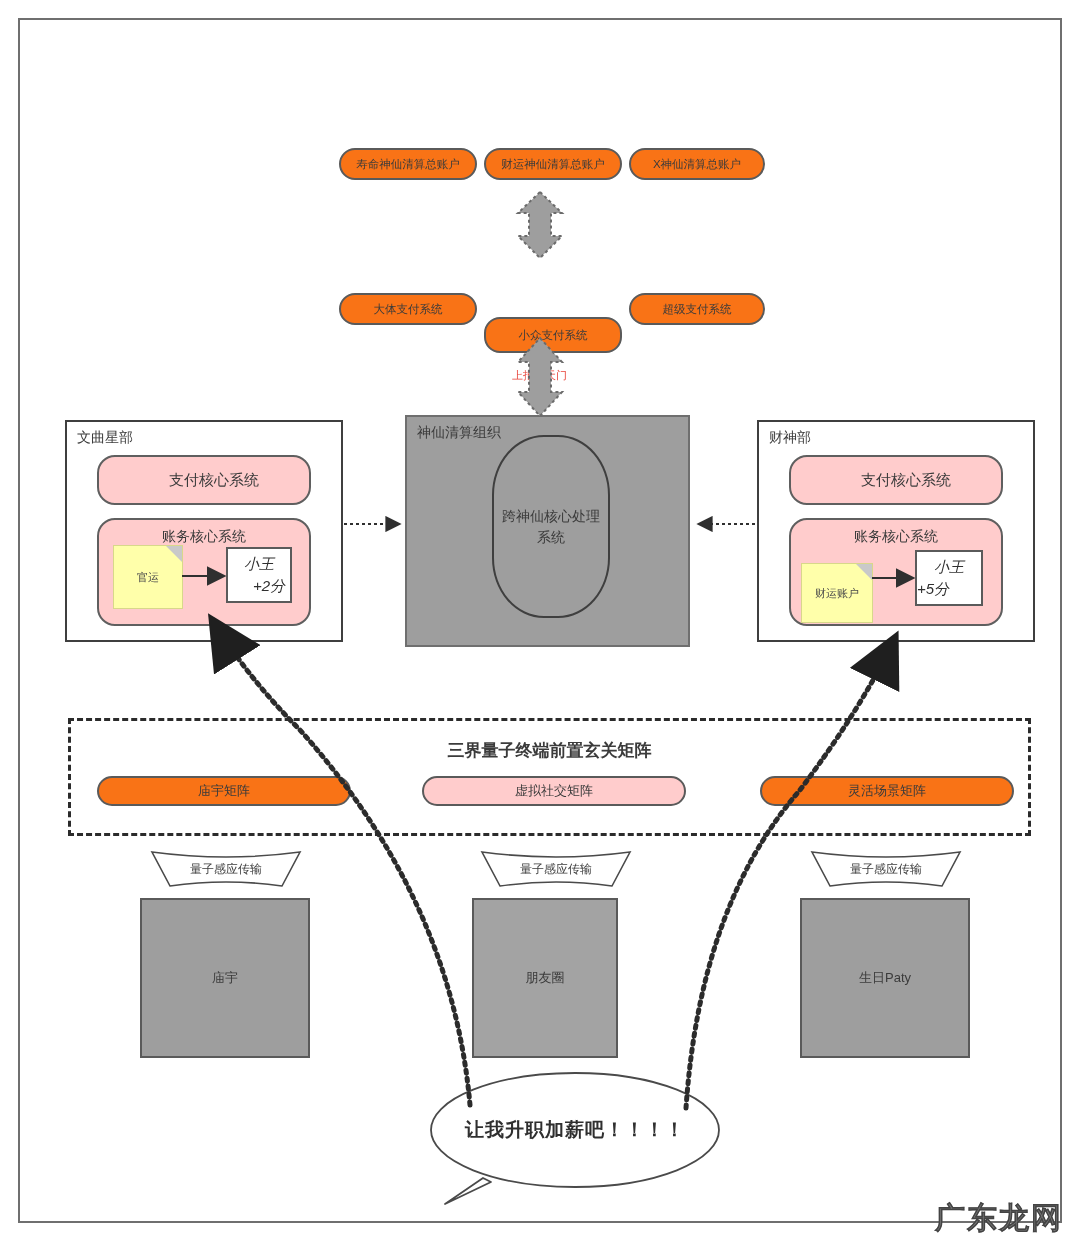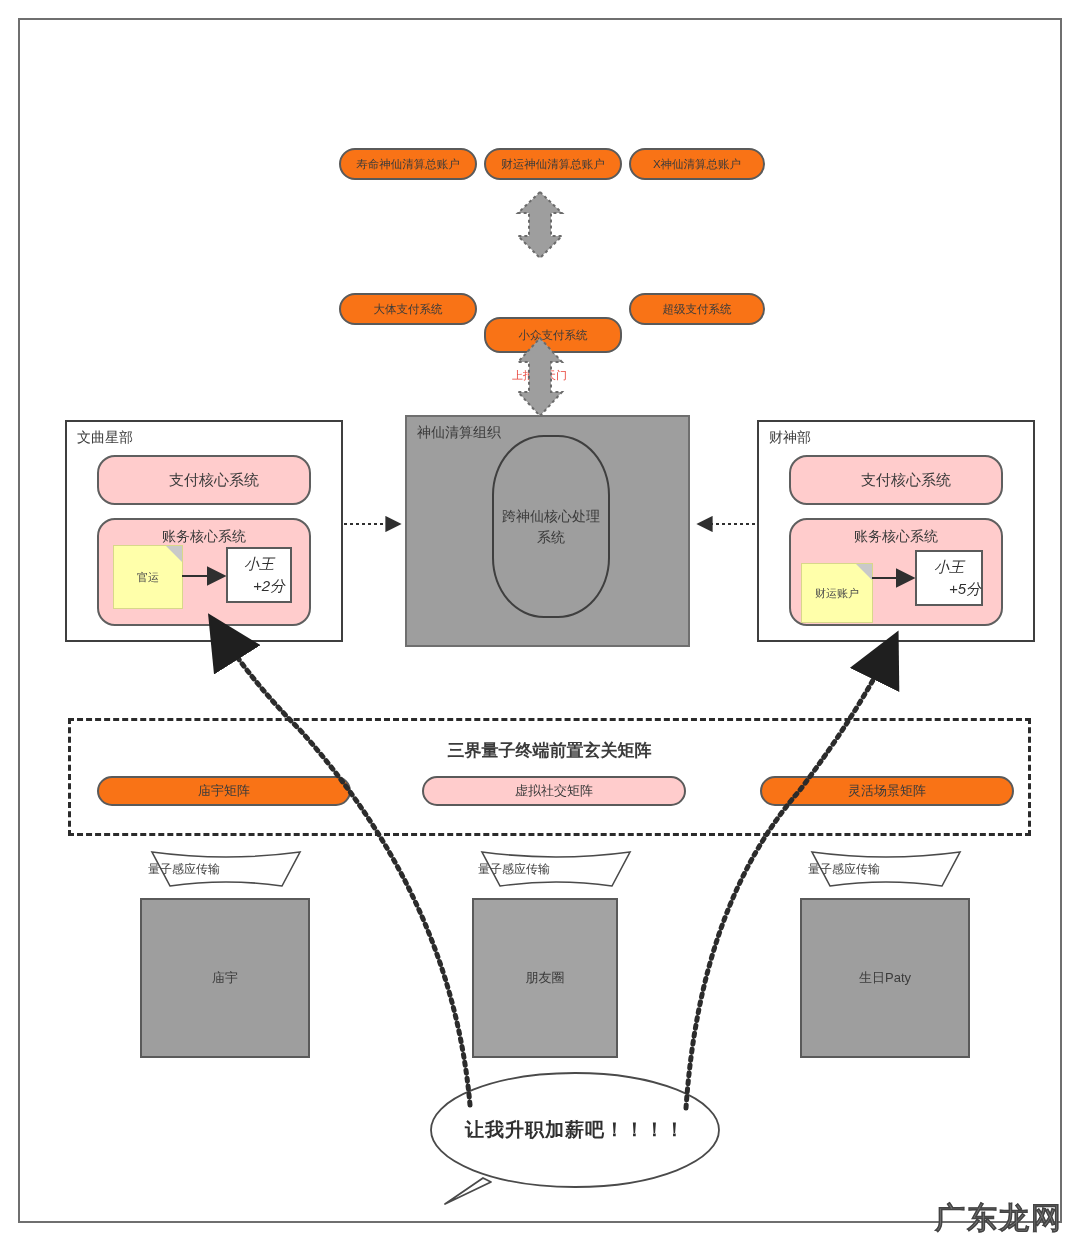--- a/index.html
+++ b/index.html
@@ -104,21 +104,21 @@
   svg.overlay{
     position:absolute;left:0;top:0;
     width:1080px;height:1245px;
     pointer-events:none;
   }
   svg.local{position:absolute;left:0;top:0;overflow:visible;}
 
   .funnel-label{
     position:absolute;left:0;right:0;top:50%;
     transform:translateY(-45%);
-    font-size:12px;color:#3b3b3b;
+    text-align:center;font-size:12px;color:#3b3b3b;
   }
   .bottom-box-label{
     position:absolute;left:0;right:0;top:50%;
     transform:translateY(-50%);
     text-align:center;font-size:13px;color:#3b3b3b;
   }
   .bubble-text{
     position:absolute;left:0;right:0;top:50%;
     transform:translateY(-50%);
     text-align:center;
@@ -204,21 +204,21 @@
   </div>
   <div class="abs pink-pill" style="left:789px;top:518px;width:214px;height:108px;">
     <div class="panel-title" style="top:8px;font-size:14px;font-weight:normal;">账务核心系统</div>
   </div>
   <div class="note" style="left:801px;top:553px;width:70px;height:58px;margin-top:10px;">
     <div class="fold"></div>
     <div class="note-label">财运账户</div>
   </div>
   <div class="abs white-box" style="left:915px;top:550px;width:68px;height:56px;">
     <div style="position:absolute;left:0;right:0;top:6px;text-align:center;font-size:15px;color:#2f2f2f;">小王</div>
-    <div style="position:absolute;left:0;right:0;top:28px;text-align:right;font-size:15px;color:#2f2f2f;">+5分</div>
+    <div style="position:absolute;left:0;right:0;top:28px;text-align:left;font-size:15px;color:#2f2f2f;">+5分</div>
   </div>
 
   <div class="abs dashdot" style="left:68px;top:718px;width:963px;height:118px;">
     <div class="panel-title" style="top:18px;font-size:17px;">三界量子终端前置玄关矩阵</div>
   </div>
   <div class="abs gray-pill" style="left:97px;top:776px;width:254px;height:30px;font-size:13px;color:#3b3b3b;">
     <span>庙宇矩阵</span>
   </div>
   <div class="abs gray-pill" style="left:422px;top:776px;width:264px;height:30px;font-size:13px;color:#3b3b3b;background:#ffcccc;">
     <span>虚拟社交矩阵</span>

